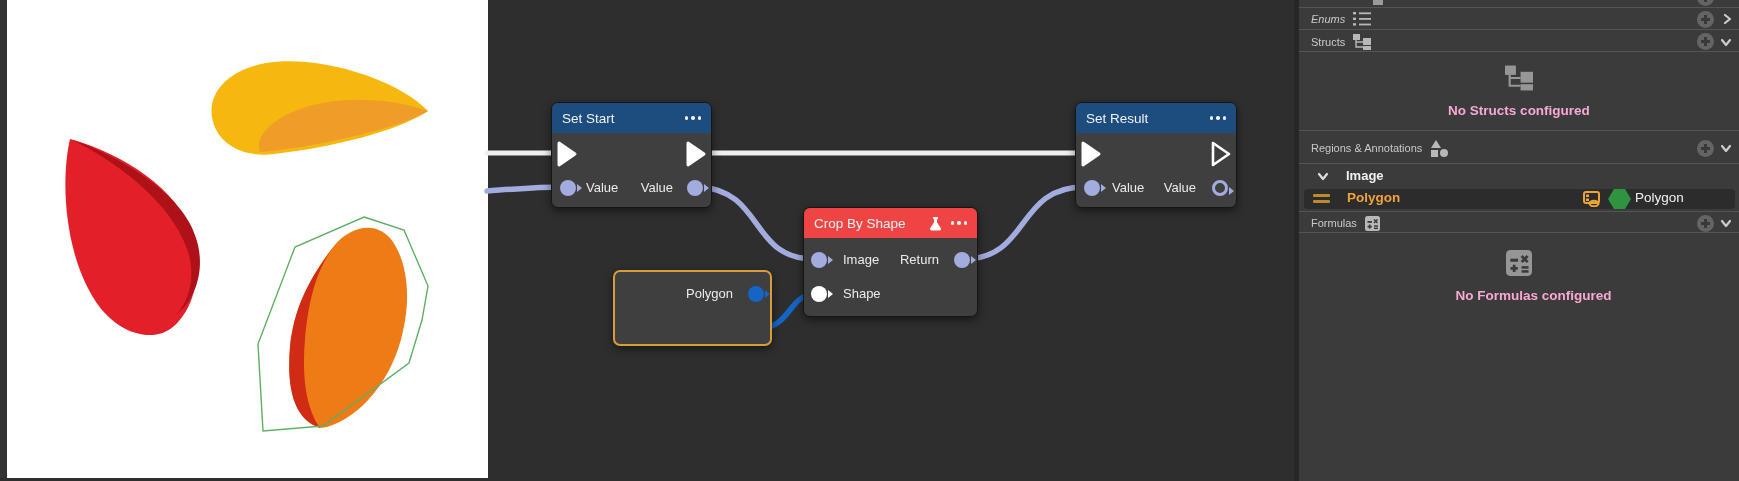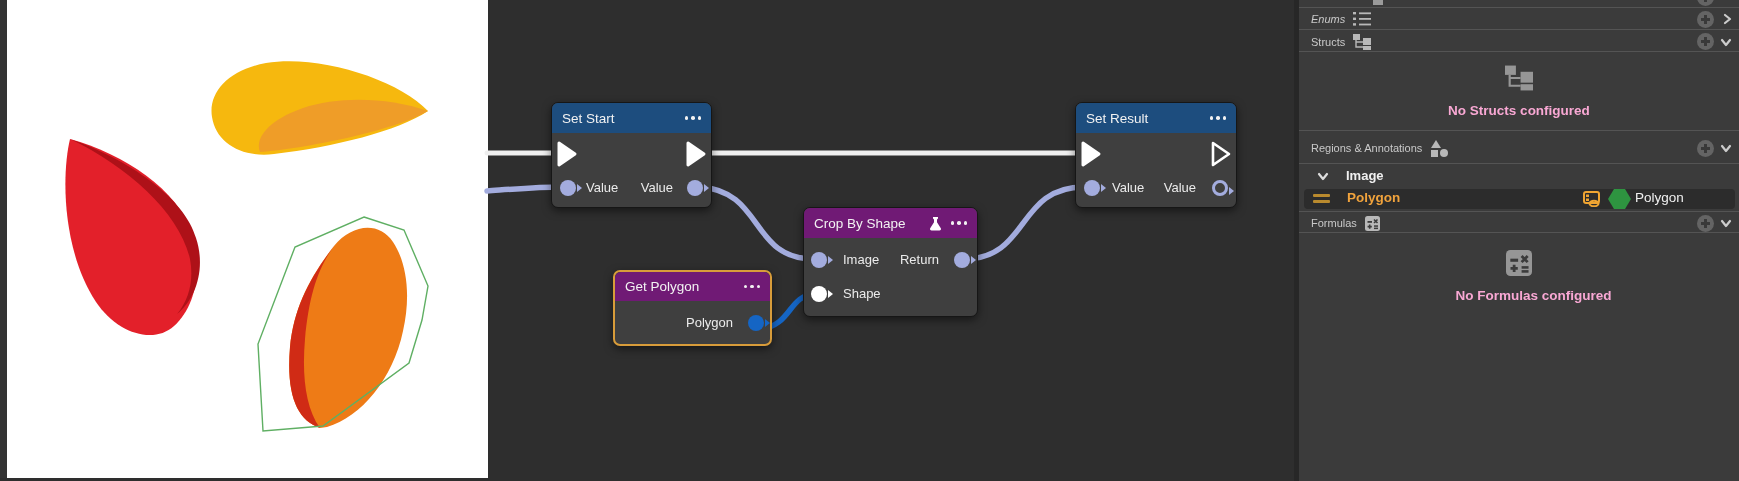--- a/index.html
+++ b/index.html
@@ -15,21 +15,21 @@
 
   
   .canvas { position:absolute; left:488px; top:0; width:806px; height:481px; background:#2e2e2e; }
   .wires { position:absolute; left:0; top:0; width:1739px; height:481px; pointer-events:none; }
 
   .node { position:absolute; background:#3f3f3f; border:1px solid #161616; border-radius:7px;
           box-shadow:0 3px 8px rgba(0,0,0,.5); }
   .node-header { height:30px; display:flex; align-items:center; border-radius:6px 6px 0 0;
                  padding:0 10px; color:#f2f2f2; font-size:13.5px; }
   .node-header.blue { background:#1d4d7e; }
-  .node-header.green { background:#701a75; }
+  .node-header.green { background:#ef4444; }
   .node-title { flex:0 0 auto; }
   .header-spacer { flex:1; }
   .dots { display:flex; gap:3px; align-items:center; }
   .dots i { width:3.5px; height:3.5px; border-radius:50%; background:#f2f2f2; }
   .flask { margin-right:9px; }
   .node-body { position:relative; height:calc(100% - 30px); }
   .node.selected { border:2px solid #d89c3a; }
 
   .pin-exec { position:absolute; }
   .port { position:absolute; width:16px; height:16px; border-radius:50%; background:currentColor; }
@@ -142,29 +142,20 @@
       <span class="port port--value" style="left:7px; top:14px;"></span>
       <span class="pin-label" style="left:39px; top:13px;">Image</span>
       <span class="pin-label" style="right:38px; top:13px;">Return</span>
       <span class="port port--value" style="right:7px; top:14px;"></span>
       <span class="port port--shape" style="left:7px; top:48px;"></span>
       <span class="pin-label" style="left:39px; top:47px;">Shape</span>
     </div>
   </div>
 
   <div class="node selected" style="left:613px; top:270px; width:159px; height:76px;">
-    <div class="node-header green" style="height:29px;">
-      <span class="node-title">Get Polygon</span>
-      <span class="header-spacer"></span>
-      <span class="dots">
-          <i></i>
-          <i></i>
-          <i></i>
-        </span>
-    </div>
     <div class="node-body">
       <span class="pin-label" style="right:37px; top:13px;">Polygon</span>
       <span class="port port--poly" style="right:6px; top:14px;"></span>
     </div>
   </div>
 
   <div class="node" style="left:1075px; top:102px; width:162px; height:106px;">
     <div class="node-header blue">
       <span class="node-title">Set Result</span>
       <span class="header-spacer"></span>

